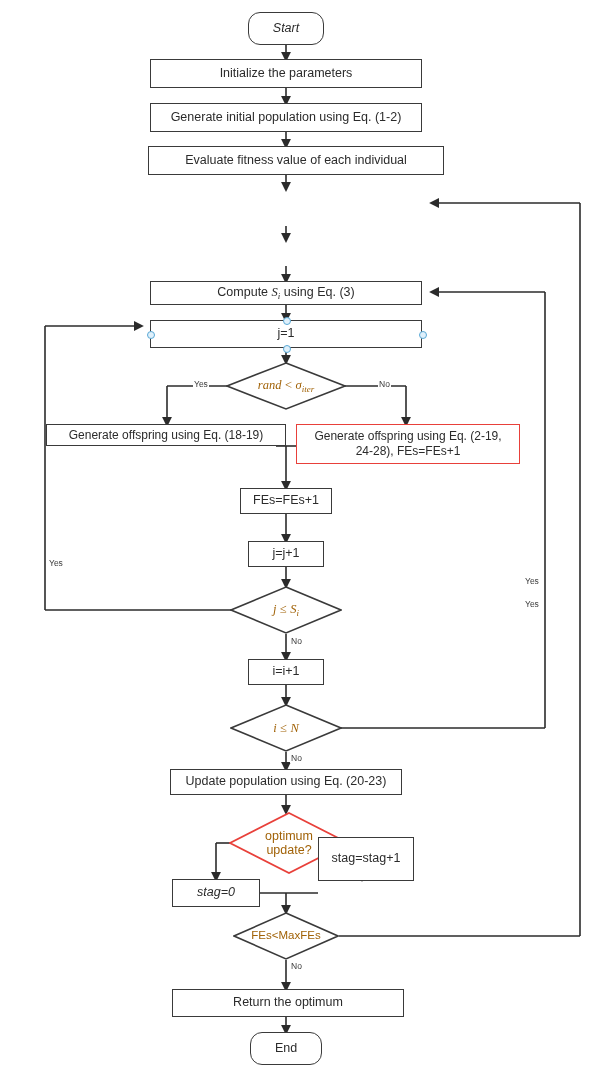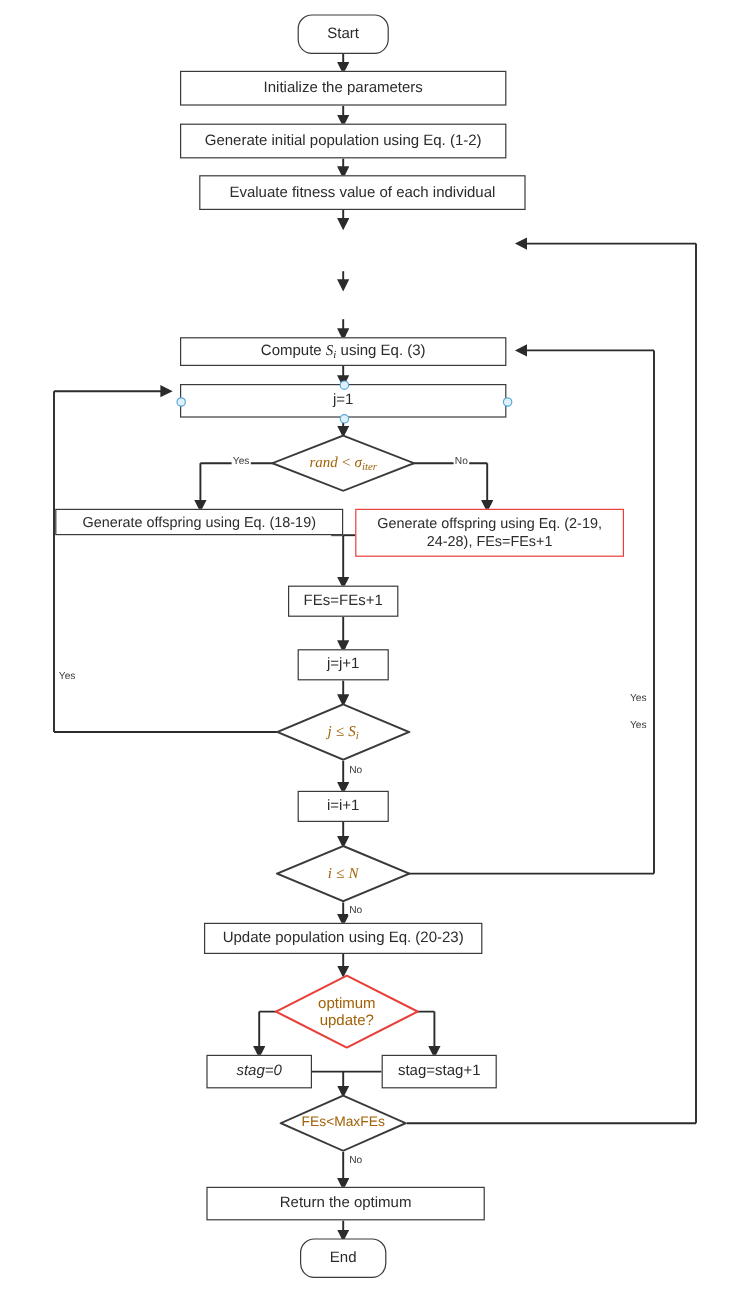--- a/index.html
+++ b/index.html
@@ -104,33 +104,33 @@
       <line x1="339" y1="936" x2="580" y2="936"></line>
       <line x1="580" y1="936" x2="580" y2="203"></line>
       <line x1="580" y1="203" x2="432" y2="203" marker-end="url(#ah)"></line>
 
       <line x1="286" y1="960" x2="286" y2="989" marker-end="url(#ah)"></line>
 
       <line x1="286" y1="1017" x2="286" y2="1032" marker-end="url(#ah)"></line>
     </g>
   </svg>
 
-  <div class="node term" style="left:248px;top:12px;width:76px;height:33px;">
+  <div class="node term" style="left:248px;top:12px;width:76px;height:33px;font-style:italic;">
     <span>Start</span>
   </div>
 
   <div class="node proc" style="left:150px;top:59px;width:272px;height:29px;">
     <span>Initialize the parameters</span>
   </div>
 
   <div class="node proc" style="left:150px;top:103px;width:272px;height:29px;">
     <span>Generate initial population using Eq. (1-2)</span>
   </div>
 
-  <div class="node proc" style="left:166px;top:146px;width:272px;height:29px;">
+  <div class="node proc" style="left:148px;top:146px;width:296px;height:29px;">
     <span>Evaluate fitness value of each individual</span>
   </div>
 
 
 
   <div class="node proc" style="left:150px;top:281px;width:272px;height:24px;">
     <span>Compute <span class="mi">S<span class="sub">i</span></span> using Eq. (3)</span>
   </div>
 
   <div class="node proc" style="left:150px;top:320px;width:272px;height:28px;">
@@ -200,21 +200,21 @@
     <span class="dlabel" style="display:flex;flex-direction:column;">
       <span>optimum</span>
       <span>update?</span>
     </span>
   </div>
 
   <div class="node proc" style="left:172px;top:879px;width:88px;height:28px;font-style:italic;">
     <span>stag=0</span>
   </div>
 
-  <div class="node proc" style="left:318px;top:879px;width:96px;height:28px;">
+  <div class="node proc" style="left:318px;top:837px;width:96px;height:44px;">
     <span>stag=stag+1</span>
   </div>
 
   <div class="diamond" style="left:233px;top:912px;width:106px;height:48px;">
     <svg width="106" height="48">
         <polygon points="53,1 105,24 53,47 1,24" fill="#fff" stroke="#3a3a3a" stroke-width="1.6"></polygon>
       </svg>
     <span class="dlabel" style="font-size:11.5px;">FEs&lt;MaxFEs</span>
   </div>
   <div class="edgelabel" style="left:524px;top:600px;">Yes</div>

